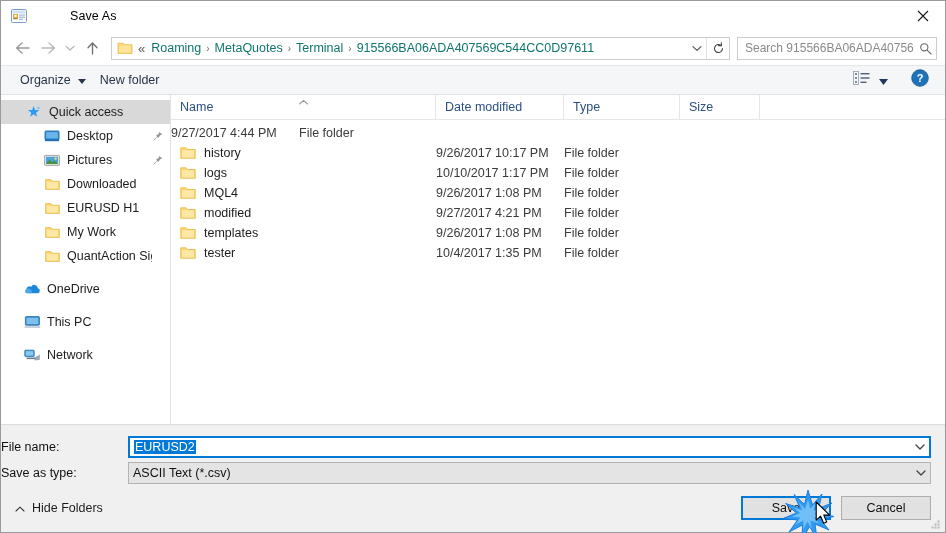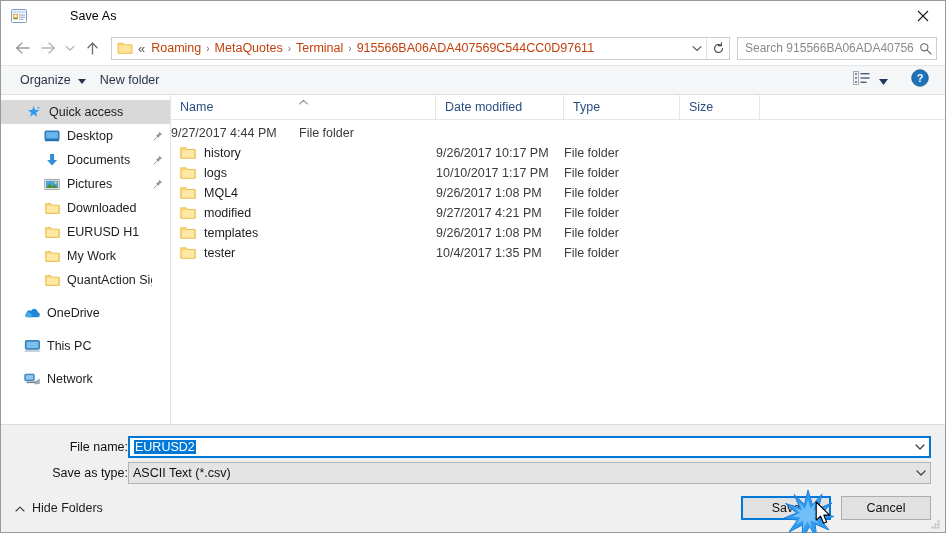--- a/index.html
+++ b/index.html
@@ -85,21 +85,21 @@
   }
   .crumbs {
     display: flex; align-items: center;
     flex: 1 1 auto;
     overflow: hidden;
     white-space: nowrap;
     min-width: 0;
   }
   .crumb {
     font-size: 12.5px;
-    color: #c2410c;
+    color: #0f766e;
     padding: 0 3px;
     cursor: default;
   }
   .crumb.lead { color:#5a5a5a; font-size: 13px; padding-left:1px;}
   .crumb-sep {
     color: #6d6d6d;
     font-size: 10px;
     padding: 0 2px;
     cursor: default;
   }
@@ -283,22 +283,21 @@
   .frow {
     display: flex;
     align-items: center;
     height: 22px;
     margin-bottom: 4px;
     padding-right: 14px;
   }
   .flabel {
     width: 127px;
     flex: 0 0 127px;
-    text-align: right;
-    padding-right: 0;
+    padding-right: 12px;
     font-size: 12.5px;
     color: #111111;
   }
   .combo {
     flex: 1 1 auto;
     height: 22px;
     display: flex;
     align-items: center;
     background: #ffffff;
     border: 1px solid #a0a0a0;
@@ -539,34 +538,20 @@
         </span>
         <span class="sb-label">Desktop</span>
         <span class="sb-pin">
           <svg width="10" height="10" viewBox="0 0 10 10">
             <path d="M6.4 0.8 L9.2 3.6 L7.4 4.2 L5.2 7 L3 4.8 L5.8 2.6 Z" fill="#9a9a9a"></path>
             <path d="M3.3 6.7 L0.9 9.1" stroke="#9a9a9a" stroke-width="0.9" stroke-linecap="round"></path>
           </svg>
         </span>
       </div>
 
-      <div class="sb-item sb-l1">
-        <span class="sb-ico">
-          <svg width="16" height="15" viewBox="0 0 16 15">
-            <path d="M6.1 1 h4 v6 h3 L8.1 12.6 L3.1 7 h3 Z" fill="#2f8fd8"></path>
-          </svg>
-        </span>
-        <span class="sb-label">Documents</span>
-        <span class="sb-pin">
-          <svg width="10" height="10" viewBox="0 0 10 10">
-            <path d="M6.4 0.8 L9.2 3.6 L7.4 4.2 L5.2 7 L3 4.8 L5.8 2.6 Z" fill="#9a9a9a"></path>
-            <path d="M3.3 6.7 L0.9 9.1" stroke="#9a9a9a" stroke-width="0.9" stroke-linecap="round"></path>
-          </svg>
-        </span>
-      </div>
 
       <div class="sb-item sb-l1">
         <span class="sb-ico">
           <svg width="16" height="13" viewBox="0 0 16 13">
             <rect x="0.6" y="1.4" width="14.8" height="10" rx="0.6" fill="#e8e8e8" stroke="#9a9a9a" stroke-width="0.9"></rect>
             <rect x="2" y="2.8" width="12" height="7.2" fill="#4aa3db"></rect>
             <path d="M2 10 L5.6 5.6 L8.2 8.4 L10.3 6.6 L14 10 Z" fill="#4c8e3a"></path>
             <circle cx="11.6" cy="4.6" r="1.2" fill="#f4e06a"></circle>
           </svg>
         </span>

